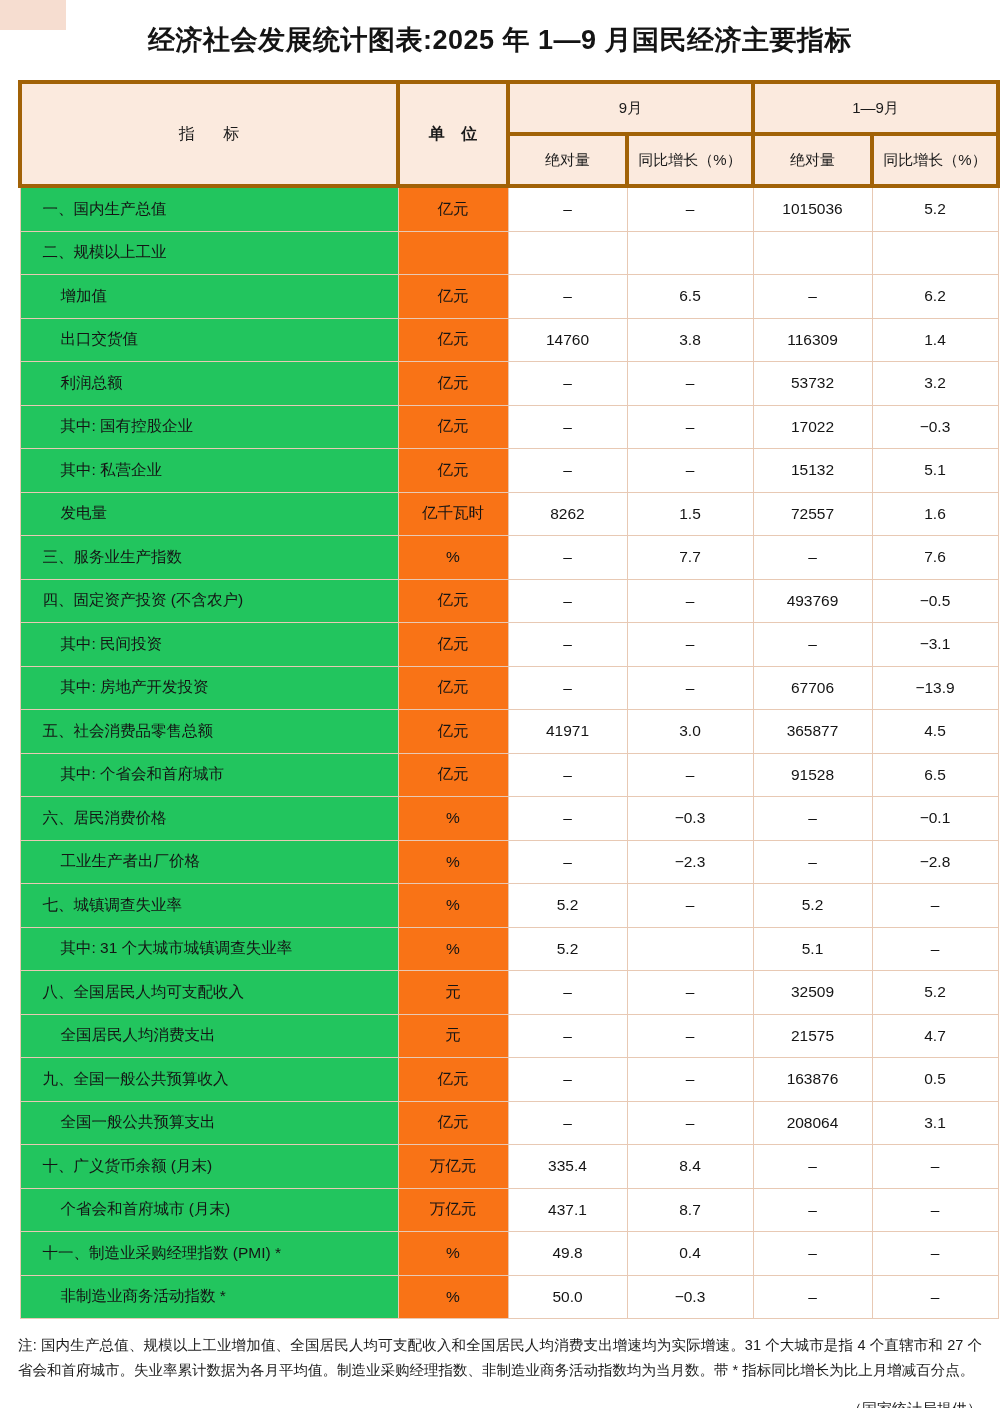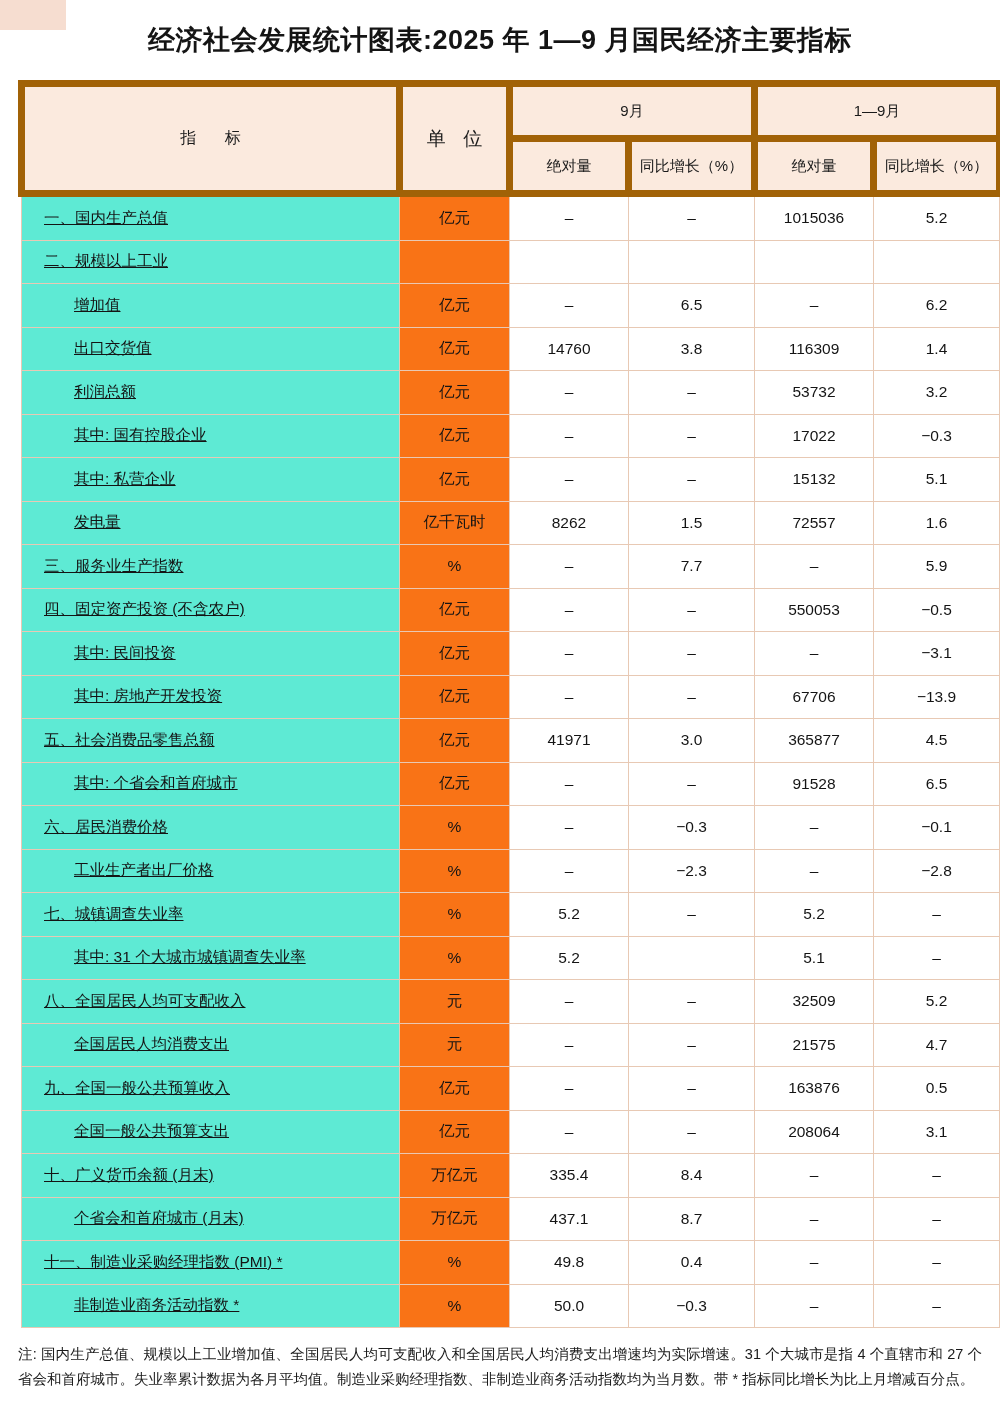--- a/index.html
+++ b/index.html
@@ -50,61 +50,61 @@
   table.stats col.c-ind { width: 378px; }
   table.stats col.c-unit { width: 110px; }
   table.stats col.c-val { width: 119px; }
   table.stats col.c-pct { width: 126px; }
 
   thead th {
     background: #fbeade;
     font-weight: normal;
     color: #1a1a1a;
     font-size: 15px;
-    border: 7px solid #a16207;
+    border: 4px solid #a16207;
     padding: 7px 4px;
     text-align: center;
   }
   thead th.head-ind {
     letter-spacing: 12px;
     text-indent: 12px;
     font-size: 16px;
     margin-top: 24px;
   }
   thead th.head-unit {
     letter-spacing: 6px;
     text-indent: 6px;
-    font-size: 19px;
+    font-size: 16px;
+    font-weight: bold;
   }
   thead tr.top th { height: 34px; }
   thead tr.sub th { height: 34px; }
 
   tbody td {
     border: 1px solid #e8c9b4;
     padding: 0;
     height: 42.5px;
     font-size: 15.5px;
     color: #141414;
   }
   tbody td.ind {
-    background: #5eead4;
+    background: #22c55e;
     text-align: left;
     padding-left: 22px;
-    text-decoration: underline;
   }
   tbody td.unit {
     background: #f97316;
     text-align: center;
   }
   tbody td.num {
     background: #ffffff;
     text-align: center;
   }
   tbody tr.level1 td.ind { padding-left: 22px; }
-  tbody tr.level2 td.ind { padding-left: 52px; }
+  tbody tr.level2 td.ind { padding-left: 40px; }
 
   .footnote {
     width: 964px;
     margin: 14px auto 0 auto;
     font-size: 14.5px;
     line-height: 1.75;
     color: #1a1a1a;
     text-align: justify;
   }
   .source {
@@ -211,28 +211,28 @@
           <td class="num">1.5</td>
           <td class="num">72557</td>
           <td class="num">1.6</td>
         </tr>
         <tr class="level1">
           <td class="ind">三、服务业生产指数</td>
           <td class="unit">%</td>
           <td class="num">–</td>
           <td class="num">7.7</td>
           <td class="num">–</td>
-          <td class="num">5.9</td>
+          <td class="num">7.6</td>
         </tr>
         <tr class="level1">
           <td class="ind">四、固定资产投资 (不含农户)</td>
           <td class="unit">亿元</td>
           <td class="num">–</td>
           <td class="num">–</td>
-          <td class="num">550053</td>
+          <td class="num">493769</td>
           <td class="num">−0.5</td>
         </tr>
         <tr class="level2">
           <td class="ind">其中: 民间投资</td>
           <td class="unit">亿元</td>
           <td class="num">–</td>
           <td class="num">–</td>
           <td class="num">–</td>
           <td class="num">−3.1</td>
         </tr>

